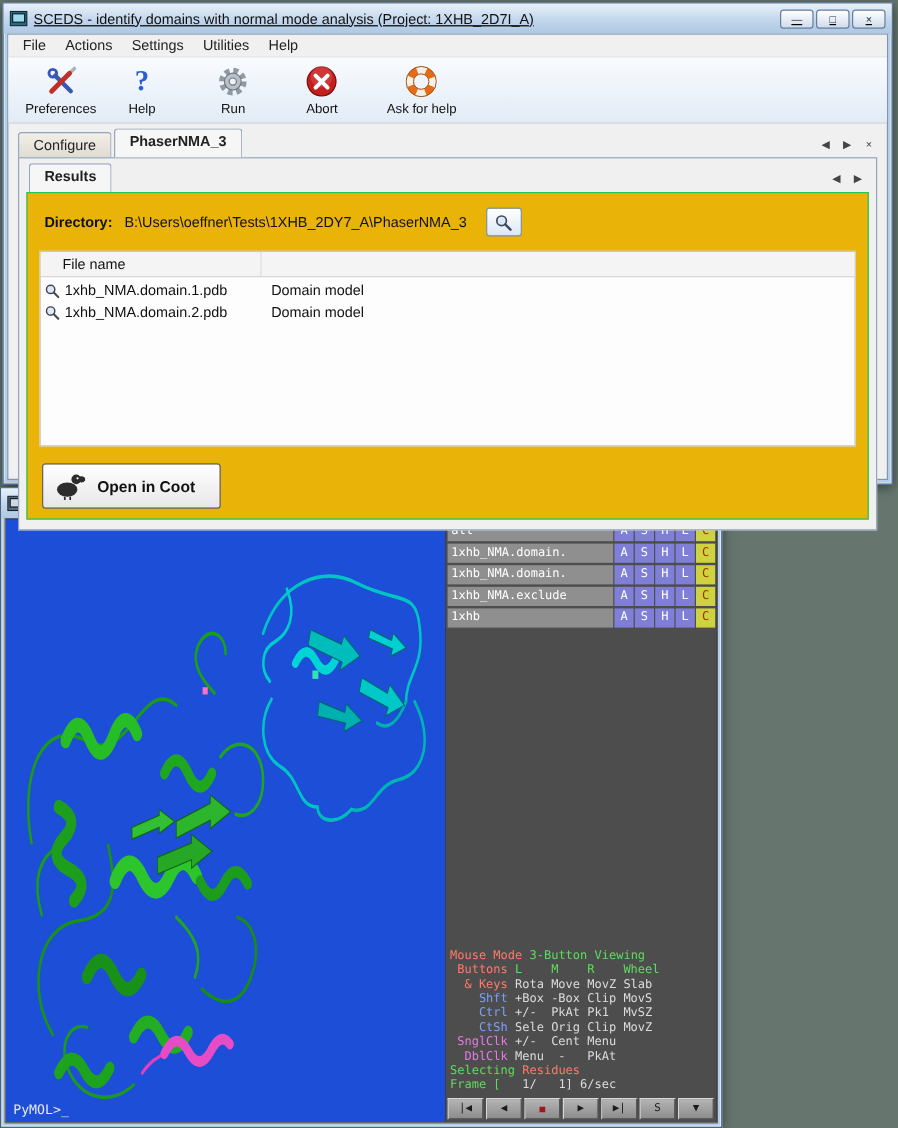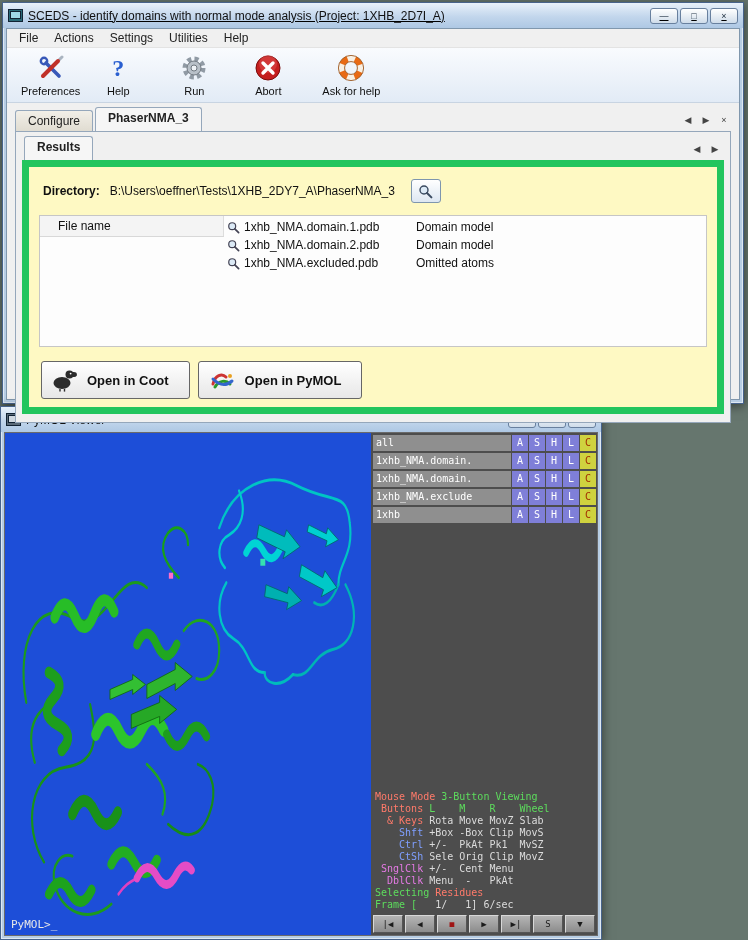--- a/index.html
+++ b/index.html
@@ -35,31 +35,31 @@
   .tab { border:1px solid #95a7bb; border-bottom:none; border-radius:3px 3px 0 0;
          padding:3px 12px 4px; font-size:12px; background:linear-gradient(#f2efe8,#dfdbd0);
          color:#222; margin-right:2px; position:relative; top:1px; }
   .tab.active { background:#f6f6f6; font-weight:bold; top:0; padding-bottom:6px; z-index:2; }
   .tab-nav { margin-left:auto; display:flex; gap:4px; align-items:center; padding-bottom:4px; }
   .nav-btn { min-width:14px; height:14px; font-size:9px; color:#444;
              display:flex; align-items:center; justify-content:center; }
   .tab-content { flex:1; margin:0 8px 8px; border:1px solid #95a7bb; background:#f0f0f0;
                  position:relative; z-index:1; display:flex; flex-direction:column; padding:2px 6px 8px; }
   .inner-tabrow { display:flex; align-items:flex-end; height:26px; padding:4px 2px 0; }
-  .results-panel { flex:1; border:7px solid #22c55e; background:#fef9c3;
+  .results-panel { flex:1; border:1px solid #22c55e; background:#eab308;
                    display:flex; flex-direction:column; padding:8px 10px; }
 
   .dir-row { display:flex; align-items:center; padding:4px 4px 12px; font-size:12px; color:#111; }
   .dir-label { font-weight:bold; margin-right:10px; }
   .search-btn { width:30px; height:24px; border:1px solid #7e96ae; border-radius:3px;
                 background:linear-gradient(#ffffff,#dde7f2); display:flex; align-items:center;
                 justify-content:center; margin-left:16px; }
 
-  .file-table { background:#fdfdfd; border:1px solid #c6c6c6; height:132px; font-size:12px;
-                display:flex; flex-direction:row; color:#111; }
+  .file-table { background:#fdfdfd; border:1px solid #c6c6c6; height:163px; font-size:12px;
+                display:flex; flex-direction:column; color:#111; }
   .ft-header { display:flex; height:21px; background:#f4f4f4; border-bottom:1px solid #d8d8d8; }
   .ft-hcell1 { width:184px; padding-left:18px; border-right:1px solid #ddd; display:flex; align-items:center; }
   .ft-hcell2 { width:238px; padding-left:8px; border-right:1px solid #ddd; display:flex; align-items:center; }
   .ft-rows { padding-top:2px; }
   .ft-row { display:flex; height:18px; align-items:center; }
   .ft-file { width:184px; display:flex; align-items:center; gap:4px; padding-left:3px; }
   .ft-contents { padding-left:8px; }
 
   .action-row { display:flex; gap:8px; padding:14px 2px 0; }
   .big-btn { height:38px; display:flex; align-items:center; gap:9px; padding:0 20px 0 10px;
@@ -218,53 +218,34 @@
             <div class="ft-row">
               <div class="ft-file">
                 <svg width="13" height="13" viewBox="0 0 15 15">
                   <circle cx="6" cy="6" r="4" fill="#dcEAF6" stroke="#445" stroke-width="1.4"></circle>
                   <line x1="9" y1="9" x2="13.4" y2="13.4" stroke="#445" stroke-width="2" stroke-linecap="round"></line>
                 </svg>
                 <span>1xhb_NMA.domain.2.pdb</span>
               </div>
               <div class="ft-contents">Domain model</div>
             </div>
-            <div class="ft-row">
-              <div class="ft-file">
-                <svg width="13" height="13" viewBox="0 0 15 15">
-                  <circle cx="6" cy="6" r="4" fill="#dcEAF6" stroke="#445" stroke-width="1.4"></circle>
-                  <line x1="9" y1="9" x2="13.4" y2="13.4" stroke="#445" stroke-width="2" stroke-linecap="round"></line>
-                </svg>
-                <span>1xhb_NMA.excluded.pdb</span>
-              </div>
-              <div class="ft-contents">Omitted atoms</div>
-            </div>
           </div>
         </div>
 
         <div class="action-row">
           <div class="big-btn">
             <svg width="26" height="24" viewBox="0 0 26 24">
               <ellipse cx="10" cy="15" rx="8.5" ry="6" fill="#2c2c2c"></ellipse>
               <circle cx="17.5" cy="6.5" r="4" fill="#2c2c2c"></circle>
               <path d="M20.5 4 q5 -0.5 4.4 3.4 q-1.8 2.6 -5 1" fill="#2c2c2c"></path>
               <circle cx="18.6" cy="5.6" r="0.9" fill="#fff"></circle>
               <line x1="8" y1="21" x2="8" y2="23.6" stroke="#2c2c2c" stroke-width="1.4"></line>
               <line x1="12.5" y1="21" x2="12.5" y2="23.6" stroke="#2c2c2c" stroke-width="1.4"></line>
             </svg>
             <span>Open in Coot</span>
-          </div>
-          <div class="big-btn">
-            <svg width="27" height="24" viewBox="0 0 27 24">
-              <path d="M4 16 C6 7 13 5 17 9" fill="none" stroke="#cc3333" stroke-width="3" stroke-linecap="round"></path>
-              <path d="M6 19 C10 12 17 12 21 16" fill="none" stroke="#2a9a2a" stroke-width="3" stroke-linecap="round"></path>
-              <path d="M4 11 C9 16 16 19 23 13" fill="none" stroke="#3366cc" stroke-width="3" stroke-linecap="round"></path>
-              <circle cx="21" cy="8" r="2" fill="#e8a020"></circle>
-            </svg>
-            <span>Open in PyMOL</span>
           </div>
         </div>
       </div>
     </div>
 
   </div>
 </div>
 
 <div class="window pymol">
   <div class="titlebar">

